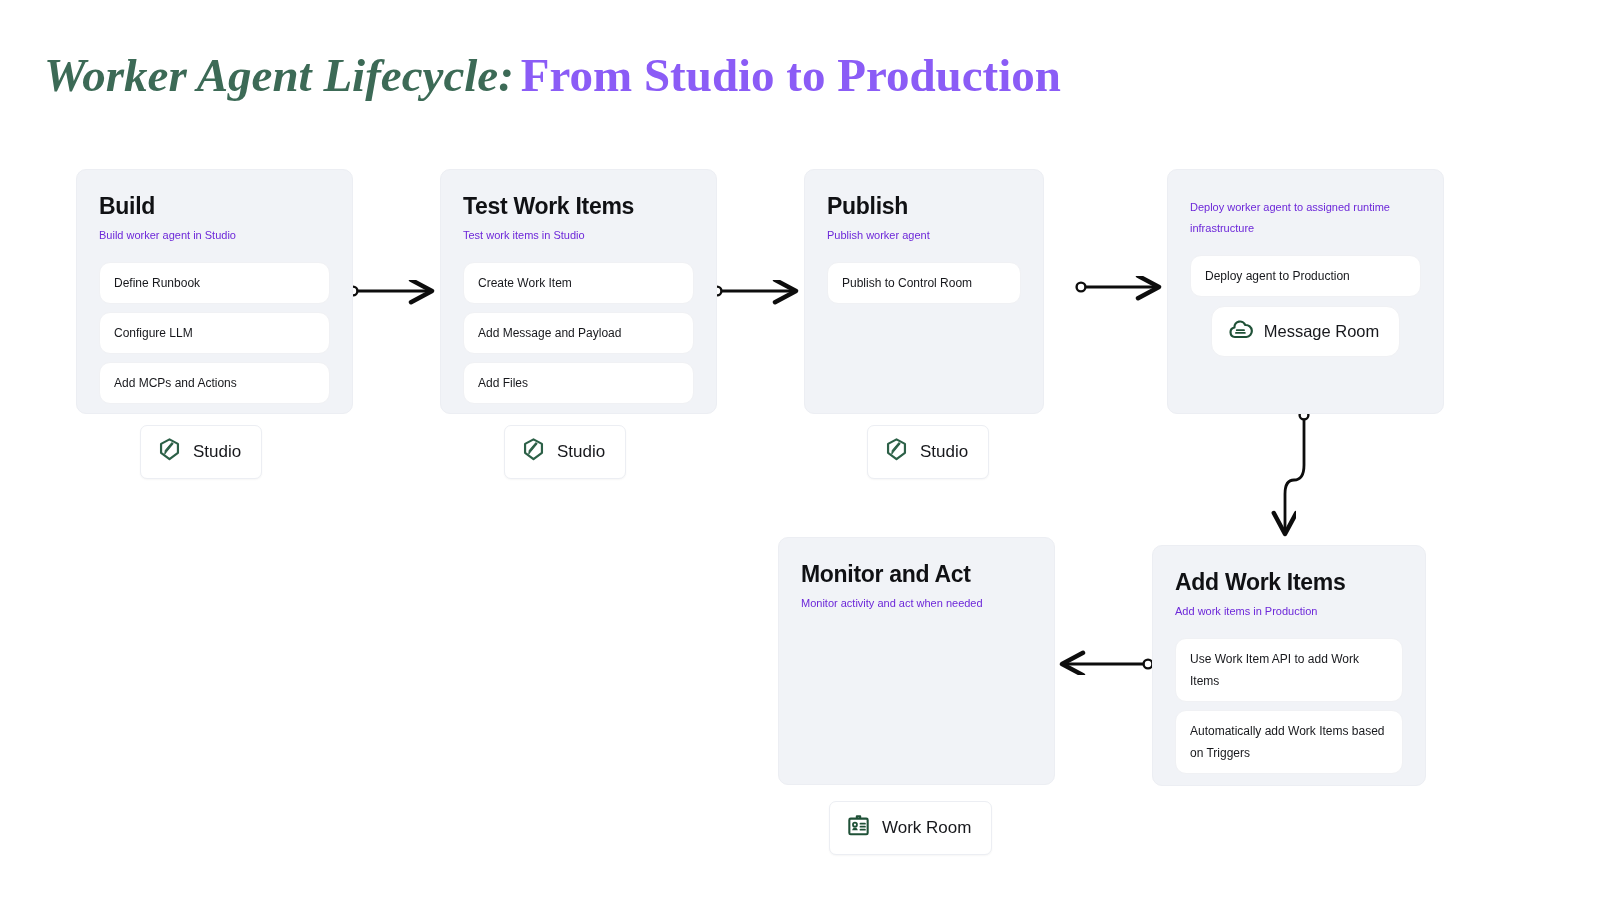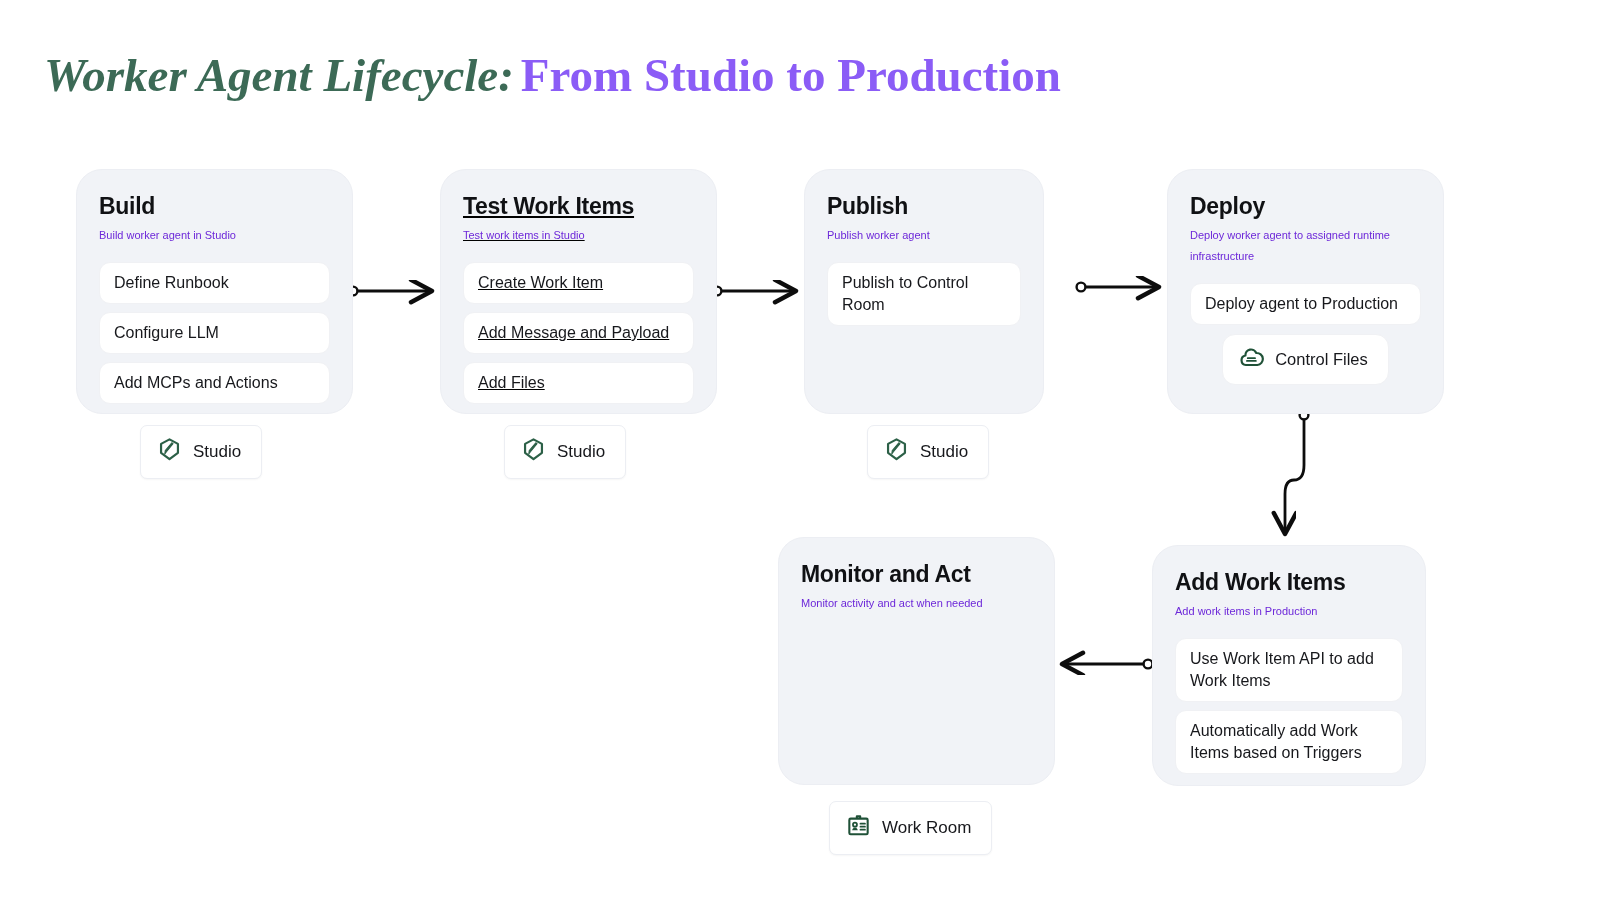--- a/index.html
+++ b/index.html
@@ -39,21 +39,21 @@
     color: #8b5cf6;
     font-weight: 700;
     margin-left: 7px;
   }
 
   
   .card {
     position: absolute;
     background: #f1f3f7;
     border: 1px solid #eceef3;
-    border-radius: 26px;
+    border-radius: 10px;
     padding: 22px 22px 20px 22px;
   }
   .card-title {
     font-size: 23px;
     font-weight: 700;
     color: #101114;
     letter-spacing: -0.3px;
     line-height: 28px;
   }
   .card-sub {
@@ -61,21 +61,21 @@
     color: #6d28d9;
     line-height: 21px;
     margin-top: 5px;
   }
   .pill-list { margin-top: 16px; }
   .pill {
     background: #ffffff;
     border: 1px solid #f0f1f4;
     border-radius: 11px;
     padding: 9px 14px;
-    font-size: 16px;
+    font-size: 12px;
     color: #17181c;
     line-height: 22px;
     margin-bottom: 8px;
     display: block;
   }
   .pill:last-child { margin-bottom: 0; }
 
   
   .chip-inline {
     display: inline-flex;
@@ -163,54 +163,53 @@
   <div class="card" style="left:76px; top:169px; width:277px; height:245px;">
     <div class="card-title">Build</div>
     <div class="card-sub">Build worker agent in Studio</div>
     <div class="pill-list">
       <span class="pill">Define Runbook</span>
       <span class="pill">Configure LLM</span>
       <span class="pill">Add MCPs and Actions</span>
     </div>
   </div>
 
-  <div class="card" style="left:440px; top:169px; width:277px; height:245px;text-decoration:underline;">
+  <div class="card" style="left:440px; top:169px; width:277px; height:245px;">
     <div class="card-title">Test Work Items</div>
     <div class="card-sub">Test work items in Studio</div>
     <div class="pill-list">
       <span class="pill">Create Work Item</span>
       <span class="pill">Add Message and Payload</span>
       <span class="pill">Add Files</span>
     </div>
   </div>
 
   <div class="card" style="left:804px; top:169px; width:240px; height:245px;">
     <div class="card-title">Publish</div>
     <div class="card-sub">Publish worker agent</div>
     <div class="pill-list">
       <span class="pill">Publish to Control Room</span>
     </div>
   </div>
 
   <div class="card" style="left:1167px; top:169px; width:277px; height:245px;">
-    <div class="card-title">Deploy</div>
     <div class="card-sub">Deploy worker agent to assigned runtime infrastructure</div>
     <div class="pill-list">
       <span class="pill">Deploy agent to Production</span>
     </div>
     <div style="text-align:center;">
       <span class="chip-inline">
         <span class="svc-icon">
           <svg width="25" height="25" viewBox="0 0 24 24">
             <path d="M6.6,19.2 A4.6,4.6 0 0 1 6.2,10.1 A5.4,5.4 0 0 1 16.6,7.7 A4.3,4.3 0 0 1 17.6,19.2 Z" fill="none" stroke="#1f5137" stroke-width="2.1" stroke-linejoin="round"></path>
             <line x1="8.4" y1="12.6" x2="15.4" y2="12.6" stroke="#1f5137" stroke-width="1.7" stroke-linecap="round"></line>
             <line x1="7.6" y1="15.3" x2="16.2" y2="15.3" stroke="#1f5137" stroke-width="1.7" stroke-linecap="round"></line>
           </svg>
         </span>
-        <span>Control Files</span>
+        <span>Message Room</span>
       </span>
     </div>
   </div>
 
   <div class="card" style="left:778px; top:537px; width:277px; height:248px;">
     <div class="card-title">Monitor and Act</div>
     <div class="card-sub">Monitor activity and act when needed</div>
   </div>
 
   <div class="card" style="left:1152px; top:545px; width:274px; height:241px;">

